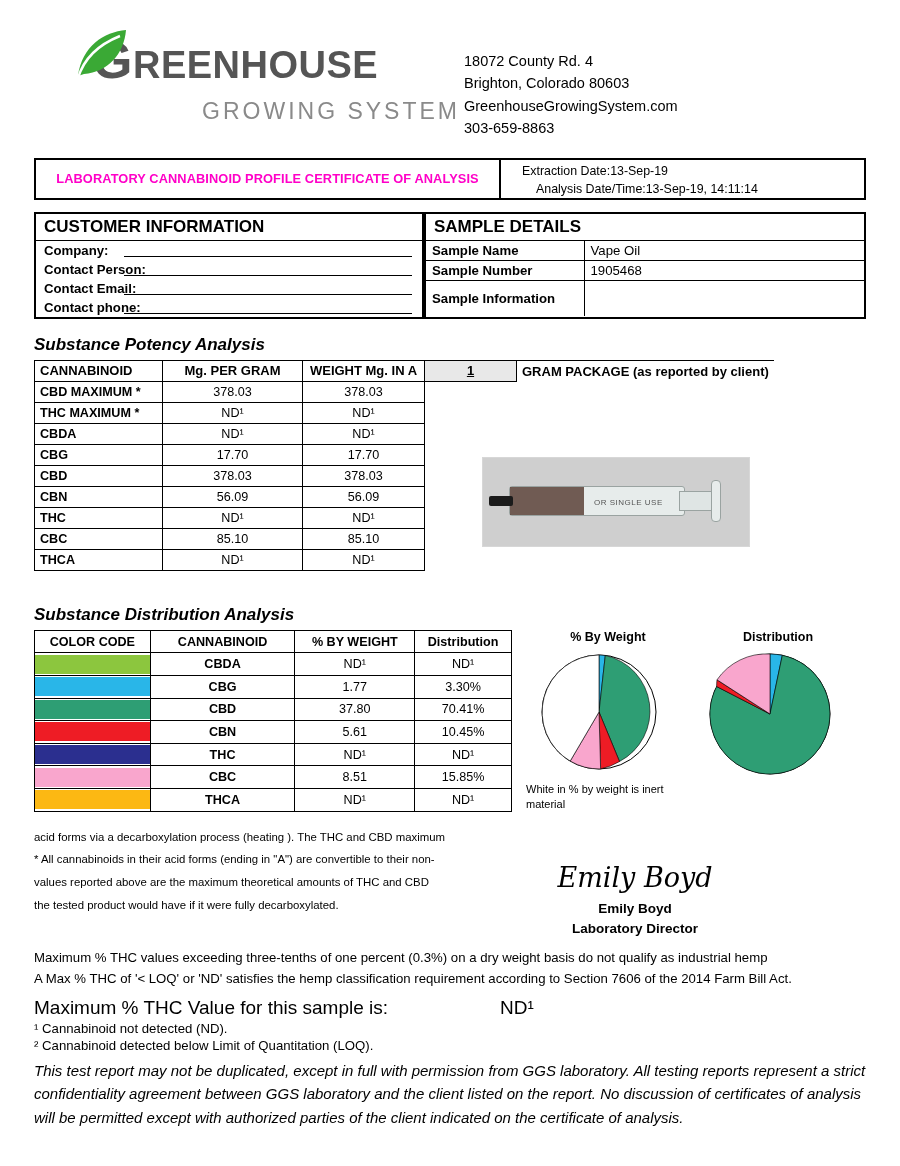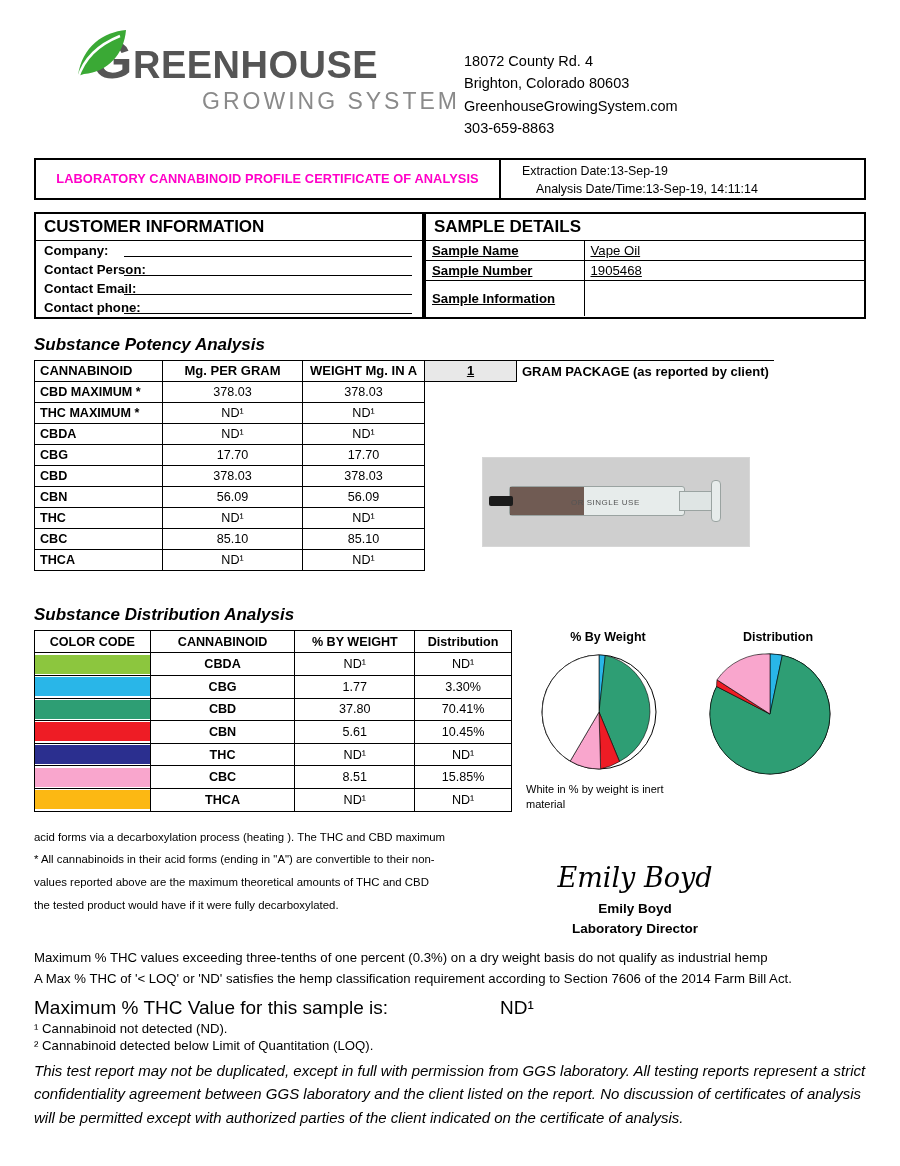--- a/index.html
+++ b/index.html
@@ -13,40 +13,40 @@
     position: relative;
     overflow: hidden;
   }
   .page { position: relative; width: 900px; height: 1166px; padding: 0 34px; }
 
   
   .header { display:flex; align-items:flex-start; padding-top: 34px; }
   .logo-wrap { width: 430px; padding-left: 58px; position: relative; }
   .logo-line1 { font-size: 38px; font-weight: bold; letter-spacing: .5px; color:#555; line-height: 1; }
   .logo-line1 .big { font-size: 52px; }
-  .logo-line2 { font-size: 23px; letter-spacing: 3px; color:#8a8a8a; text-align:right; padding-right: 4px; margin-top: 2px;}
+  .logo-line2 { font-size: 23px; letter-spacing: 3px; color:#8a8a8a; text-align:right; padding-right: 4px; margin-top: 12px;}
   .leaf { position:absolute; left: 36px; top: -6px; }
   .addr { font-size: 14.5px; line-height: 1.55; padding-top: 16px; }
 
   
   .titlebar { display:flex; margin-top: 18px; border:2px solid #000; height:42px; }
   .titlebar .left { flex: 0 0 465px; border-right:2px solid #000; display:flex; align-items:center; justify-content:center; }
   .titlebar .left span { color:#ff00c8; font-weight:bold; font-size:12.8px; letter-spacing:.1px;}
   .titlebar .right { flex:1; font-size:12.4px; padding:3px 21px; line-height:1.45; }
   .titlebar .right .l2 { padding-left: 14px; }
 
   
   .inforow { display:flex; margin-top: 12px; }
   .infobox { border:2px solid #000; }
   .cust { flex:0 0 390px; }
   .samp { flex:1; margin-left: 0; }
   .boxhead { font-size:17px; font-weight:bold; padding:3px 8px; border-bottom:1.5px solid #000; }
   .cust .line { font-size:13.2px; font-weight:bold; padding:2px 8px; position:relative; }
   .cust .line:after { content:""; position:absolute; left:88px; right:10px; bottom:3px; border-bottom:1px solid #000; }
-  .samp table { border-collapse:collapse; width:100%;text-decoration:underline; }
+  .samp table { border-collapse:collapse; width:100%; }
   .samp td { font-size:13.2px; font-weight:bold; padding:2px 6px; border:1px solid #000; border-left:none; border-top:none;}
   .samp tr td:last-child { font-weight:normal; border-right:none; }
   .samp tr:last-child td { border-bottom:none; }
   .samp td.k { width:158px; border-right:1px solid #000;}
   .samp td.v { }
 
   
   .sect { font-size:17px; font-weight:bold; font-style:italic; margin: 16px 0 5px 0; }
 
   
@@ -59,21 +59,21 @@
   .pot td.c3 { width:122px; text-align:center; }
   .pot td.c4 { width:92px; text-align:center; background:#e8e8e8; text-decoration:underline; }
   .pot td.c5 { border-left:none; border-right:none; border-bottom:none; font-weight:bold; font-size:13px; white-space:nowrap;}
   .pot td.blank { border:none; }
   .photo { width:268px; height:90px; margin:52px 0 0 52px; background:#cfcfcf; position:relative; overflow:hidden; border:1px solid #d7d7d7;}
   .syringe-barrel { position:absolute; left:26px; top:28px; width:176px; height:30px; background:#e7eceb; border:1px solid #9aa3a1; border-radius:3px;}
   .syringe-liq { position:absolute; left:27px; top:29px; width:74px; height:28px; background:#5a4238; opacity:.85;}
   .syringe-tip { position:absolute; left:6px; top:38px; width:24px; height:10px; background:#1b1b1b; border-radius:2px;}
   .syringe-plunger { position:absolute; left:196px; top:33px; width:38px; height:20px; background:#dfe5e4; border:1px solid #9aa3a1;}
   .syringe-flange { position:absolute; left:228px; top:22px; width:10px; height:42px; background:#e7eceb; border:1px solid #9aa3a1; border-radius:4px;}
-  .syringe-text { position:absolute; left:88px; top:40px; font-size:8px; color:#555; letter-spacing:.5px;}
+  .syringe-text { position:absolute; left:111px; top:40px; font-size:8px; color:#555; letter-spacing:.5px;}
 
   
   .distwrap { display:flex; }
   .dist { border-collapse:collapse; }
   .dist td, .dist th { border:1.6px solid #000; font-size:12.6px; height:21.5px; padding:0 4px; text-align:center;}
   .dist th { font-weight:bold; font-size:12.6px; }
   .dist td.cc { width:120px; padding:0; }
   .dist td.nm { width:148px; font-weight:bold; }
   .dist td.wt { width:124px; }
   .dist td.ds { width:98px; }

